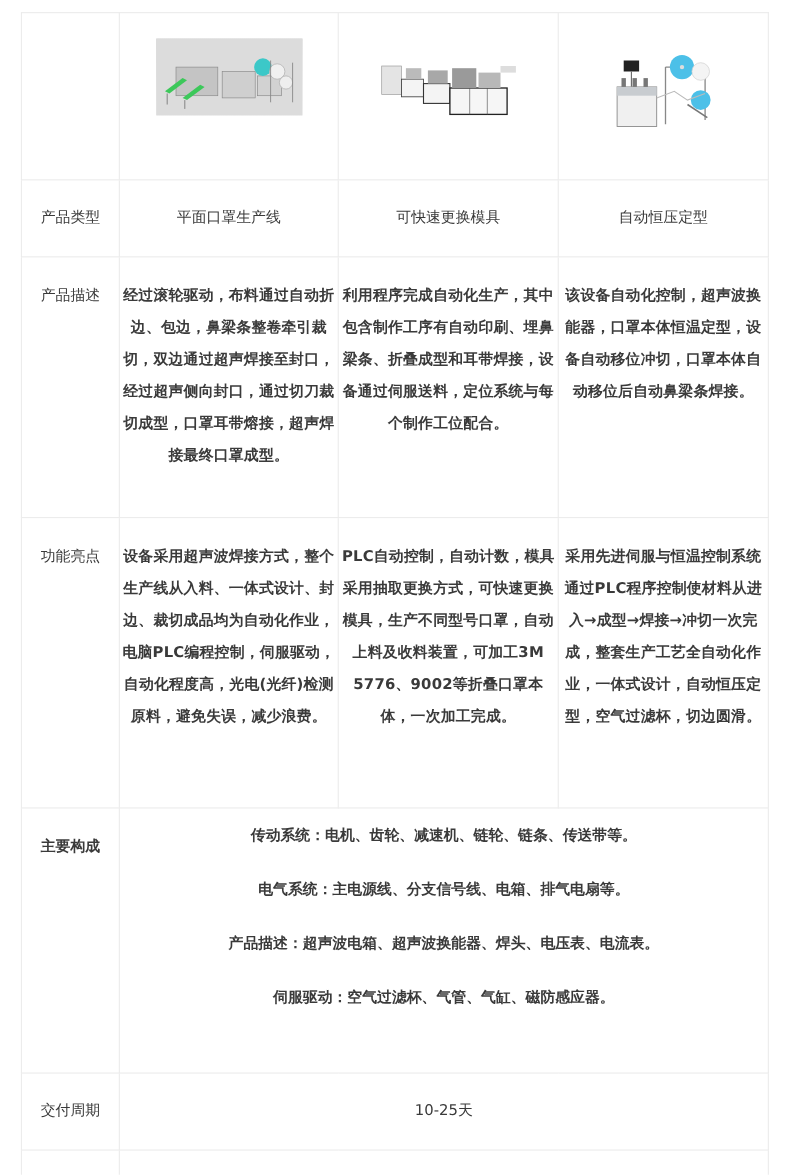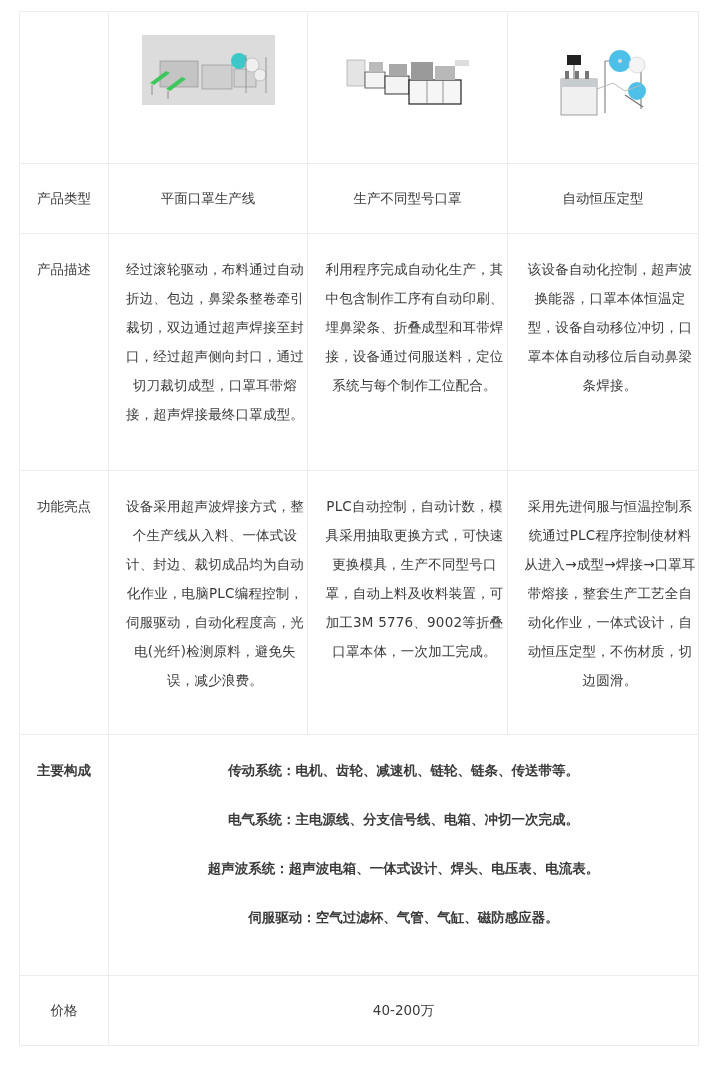--- a/index.html
+++ b/index.html
@@ -16,22 +16,22 @@
   col.c0 { width: 89px; } col.c1 { width: 199px; } col.c2 { width: 200px; } col.c3 { width: 191px; }
   tr.r-img td { height: 151px; vertical-align: middle; }
   tr.r-type td { height: 69px; vertical-align: middle; }
   tr.r-desc td { height: 215px; }
   tr.r-feat td { height: 242px; margin-top: 16px; }
   tr.r-comp td { height: 219px; font-weight: bold; }
   tr.r-deliv td { height: 69px; vertical-align: middle; }
   tr.r-price td { height: 69px; vertical-align: middle; }
   td.label { padding-top: 0; }
   tr.r-desc td.label, tr.r-feat td.label, tr.r-comp td.label { padding-top: 21px; }
-  tr.r-desc td.txt, tr.r-feat td.txt { padding: 21px 2px 0 16px; letter-spacing: 0.2px; }
-  tr.r-comp td.txt { padding-top: 21px; }
+  tr.r-desc td.txt, tr.r-feat td.txt { padding: 21px 2px 0 2px; letter-spacing: 0.2px; font-weight: bold; }
+  tr.r-comp td.txt { padding-top: 11px; }
   .comp-line { display: block; line-height: 29px; margin-bottom: 20px; }
   .img-wrap { display: flex; align-items: center; justify-content: center; height: 151px; }
   .machine { position: relative; }
   .m1 { width: 133px; height: 70px; margin-top: -36px;
         background: linear-gradient(180deg, #d4d4d4 0%, #e8e8e8 100%); }
   .m2 { width: 130px; height: 60px; margin-top: -12px; }
   .m3 { width: 100px; height: 82px; margin-top: -4px; }
 </style>
 </head>
 <body>
@@ -108,47 +108,51 @@
             <line x1="72" y1="50" x2="90" y2="62" stroke="#777" stroke-width="1.4"></line>
           </svg>
         </div>
       </div>
     </td>
   </tr>
 
   <tr class="r-type">
     <td class="label">产品类型</td>
     <td>平面口罩生产线</td>
-    <td>生产不同型号口罩</td>
+    <td>可快速更换模具</td>
     <td>自动恒压定型</td>
   </tr>
 
   <tr class="r-desc">
     <td class="label">产品描述</td>
     <td class="txt">经过滚轮驱动，布料通过自动折边、包边，鼻梁条整卷牵引裁切，双边通过超声焊接至封口，经过超声侧向封口，通过切刀裁切成型，口罩耳带熔接，超声焊接最终口罩成型。</td>
     <td class="txt">利用程序完成自动化生产，其中包含制作工序有自动印刷、埋鼻梁条、折叠成型和耳带焊接，设备通过伺服送料，定位系统与每个制作工位配合。</td>
     <td class="txt">该设备自动化控制，超声波换能器，口罩本体恒温定型，设备自动移位冲切，口罩本体自动移位后自动鼻梁条焊接。</td>
   </tr>
 
   <tr class="r-feat">
     <td class="label">功能亮点</td>
     <td class="txt">设备采用超声波焊接方式，整个生产线从入料、一体式设计、封边、裁切成品均为自动化作业，电脑PLC编程控制，伺服驱动，自动化程度高，光电(光纤)检测原料，避免失误，减少浪费。</td>
     <td class="txt">PLC自动控制，自动计数，模具采用抽取更换方式，可快速更换模具，生产不同型号口罩，自动上料及收料装置，可加工3M 5776、9002等折叠口罩本体，一次加工完成。</td>
-    <td class="txt">采用先进伺服与恒温控制系统通过PLC程序控制使材料从进入→成型→焊接→口罩耳带熔接，整套生产工艺全自动化作业，一体式设计，自动恒压定型，不伤材质，切边圆滑。</td>
+    <td class="txt">采用先进伺服与恒温控制系统通过PLC程序控制使材料从进入→成型→焊接→冲切一次完成，整套生产工艺全自动化作业，一体式设计，自动恒压定型，空气过滤杯，切边圆滑。</td>
   </tr>
 
   <tr class="r-comp">
     <td class="label">主要构成</td>
     <td class="txt" colspan="3">
       <span class="comp-line">传动系统：电机、齿轮、减速机、链轮、链条、传送带等。</span>
-      <span class="comp-line">电气系统：主电源线、分支信号线、电箱、冲切一次完成。</span>
-      <span class="comp-line">超声波系统：超声波电箱、一体式设计、焊头、电压表、电流表。</span>
+      <span class="comp-line">电气系统：主电源线、分支信号线、电箱、排气电扇等。</span>
+      <span class="comp-line">产品描述：超声波电箱、超声波换能器、焊头、电压表、电流表。</span>
       <span class="comp-line">伺服驱动：空气过滤杯、气管、气缸、磁防感应器。</span>
     </td>
   </tr>
 
+  <tr class="r-deliv">
+    <td class="label">交付周期</td>
+    <td colspan="3">10-25天</td>
+  </tr>
 
   <tr class="r-price">
     <td class="label">价格</td>
     <td colspan="3">40-200万</td>
   </tr>
 </tbody>
   </table>
 
 </body></html>

